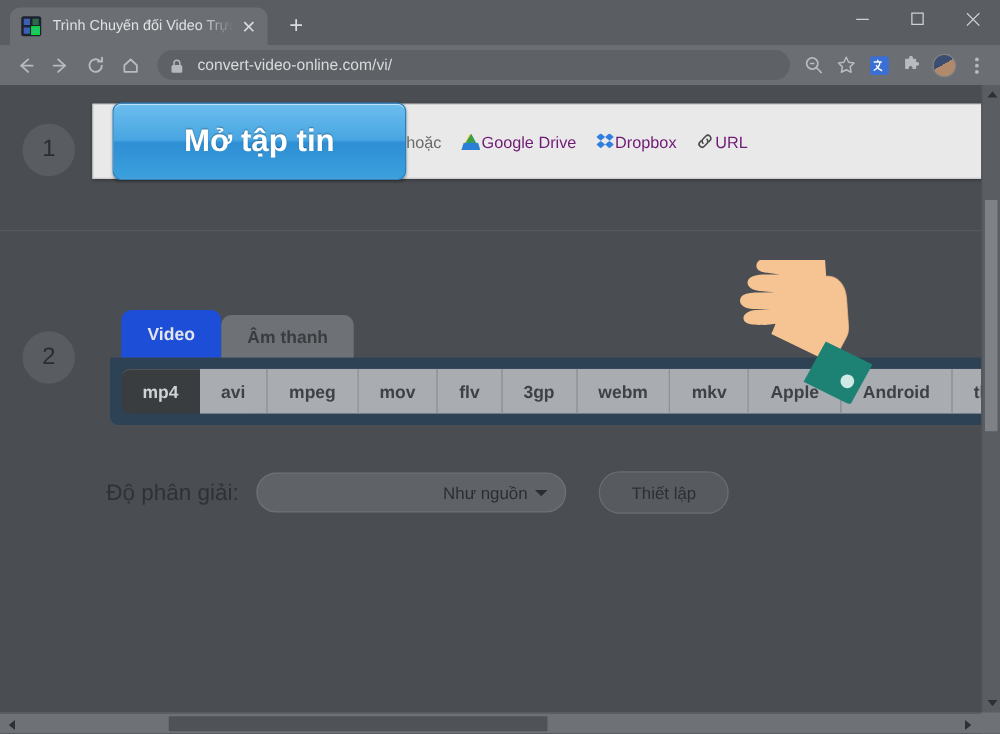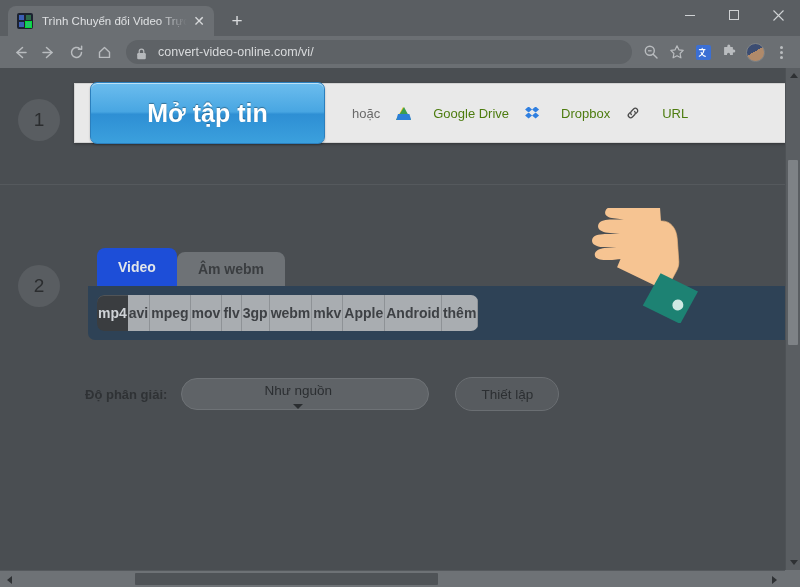--- a/index.html
+++ b/index.html
@@ -134,23 +134,23 @@
   .openfile {
     width: 235px; height: 62px; flex: none;
     border-radius: 7px;
     background: linear-gradient(to bottom, #6cbdee 0%, #48a6e2 48%, #2e8fd4 52%, #3ba0dd 100%);
     border: 1px solid #2b7fbd;
     box-shadow: inset 0 1px 0 rgba(255,255,255,.55), 0 1px 2px rgba(0,0,0,.25);
     display: flex; align-items: center; justify-content: center;
     color: #fff; font-size: 25px; font-weight: bold;
     text-shadow: 0 -1px 1px rgba(0,0,0,.35);
   }
-  .sources { display: flex; align-items: flex-end; margin-left: 27px; gap: 16px; }
+  .sources { display: flex; align-items: flex-end; gap: 16px; }
   .or { font-size: 13px; color: #6a6a6a; }
-  .src { display: flex; align-items: center; gap: 22px; font-size: 13px; color: #4d7c0f; }
+  .src { display: flex; align-items: center; gap: 1px; font-size: 13px; color: #701a75; }
   .gd { width: 15px; height: 14px; position: relative; flex: none; }
   .gd i { position: absolute; display: block; width: 0; height: 0; }
   .gd .g1 { border-left: 7px solid transparent; border-right: 8px solid transparent; border-bottom: 13px solid #f5c518; left:0; top:1px; }
   .gd .g2 { border-left: 8px solid transparent; border-right: 7px solid transparent; border-bottom: 13px solid #3b9e4e; left:0; top:1px; }
   .gd .g3 { width:15px; height:6px; background:#2b7fd6; border-radius:1px; left:0; top:8px; clip-path: polygon(12% 0, 88% 0, 100% 100%, 0% 100%); }
   .db { width: 14px; height: 13px; position: relative; flex: none; }
   .db i { position: absolute; width: 7px; height: 6px; background: #2f7fe0; display:block; }
   .db .d1 { left:0; top:0; clip-path: polygon(0 50%, 50% 0, 100% 50%, 50% 100%); }
   .db .d2 { left:7px; top:0; clip-path: polygon(0 50%, 50% 0, 100% 50%, 50% 100%); }
   .db .d3 { left:0; top:6px; clip-path: polygon(0 50%, 50% 0, 100% 50%, 50% 100%); }
@@ -182,44 +182,44 @@
     display: flex; align-items: center;
     overflow: hidden;
   }
   .fchips {
     display: flex; align-items: stretch;
     border-radius: 7px; overflow: hidden;
     height: 36px;
   }
   .fchip {
     display: flex; align-items: center; justify-content: center;
-    padding: 0 1px;
+    padding: 0 17px;
     font-size: 14px; font-weight: bold;
     background: #a9adb1; color: #3e4145;
     border-right: 1px solid #8e9296;
     white-space: nowrap;
   }
   .fchip.active {
     background: #3a3d40; color: #cfd3d7;
     border-radius: 7px 0 0 7px; border-right: none;
     box-shadow: inset 0 1px 0 rgba(255,255,255,.12);
   }
 
   .resrow {
     position: absolute; left: 0; top: 0;
     display: flex; align-items: center;
   }
-  .reslabel { font-size: 13px; font-weight: bold; color: #2f3235; }
+  .reslabel { font-size: 18px; font-weight: normal; color: #2f3235; }
   .resselect {
     width: 248px; height: 32px; margin-left: 14px;
     border-radius: 16px; background: #5f6367;
     border: 1px solid #6e7276;
     display: flex; align-items: center; justify-content: flex-end;
     padding-right: 14px; gap: 6px;
-    font-size: 13.5px; color: #2b2e31; flex-direction: column;
+    font-size: 13.5px; color: #2b2e31;
   }
   .caret { width:0;height:0;border-left:5px solid transparent;border-right:5px solid transparent;border-top:5px solid #2b2e31; }
   .setupbtn {
     width: 104px; height: 34px; margin-left: 26px;
     border-radius: 17px; background: #575b5f;
     border: 1px solid #6a6e72;
     display: flex; align-items: center; justify-content: center;
     font-size: 13.5px; color: #2c2f32;
   }
 
@@ -399,21 +399,21 @@
       </div>
 
       <div class="divider" style="top:116px;"></div>
 
       <div class="steprow" style="position:absolute;left:0;top:117px;right:0;height:160px;">
         <div class="stepnum" style="top:80px;">2</div>
 
         <div class="panel2" style="top:63px;">
           <div class="tabs-top">
             <div class="ttab active">Video</div>
-            <div class="ttab idle">Âm webm</div>
+            <div class="ttab idle">Âm thanh</div>
           </div>
 
           <div class="formatbar">
             <div class="fchips">
               <div class="fchip active">mp4</div>
               <div class="fchip">avi</div>
               <div class="fchip">mpeg</div>
               <div class="fchip">mov</div>
               <div class="fchip">flv</div>
               <div class="fchip">3gp</div>

